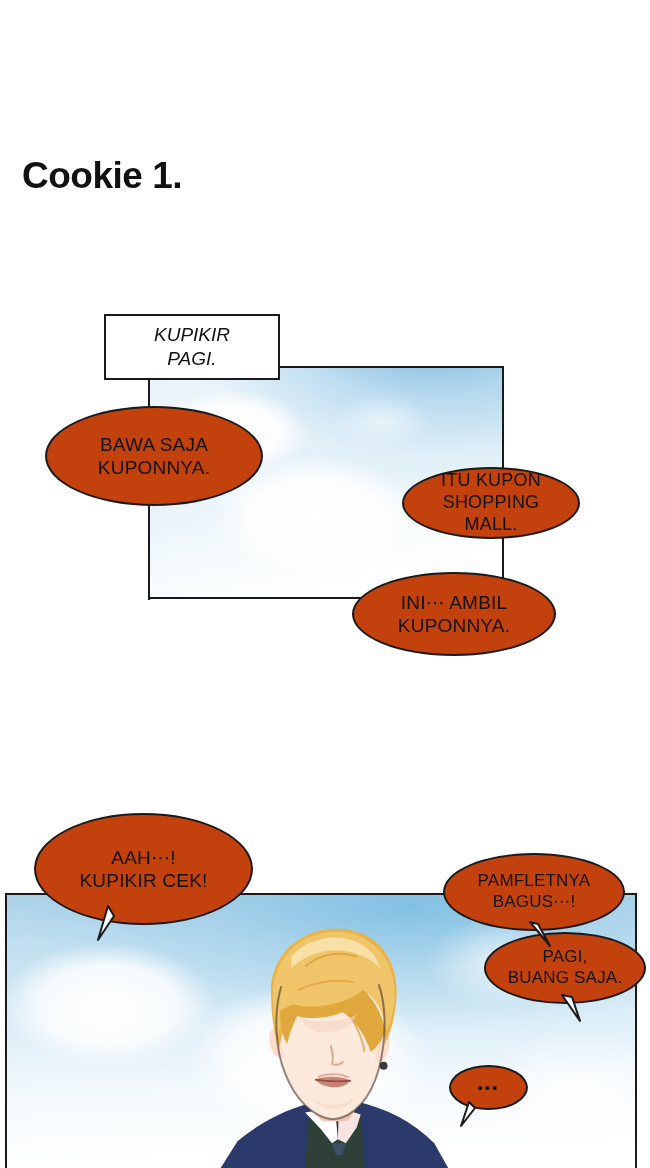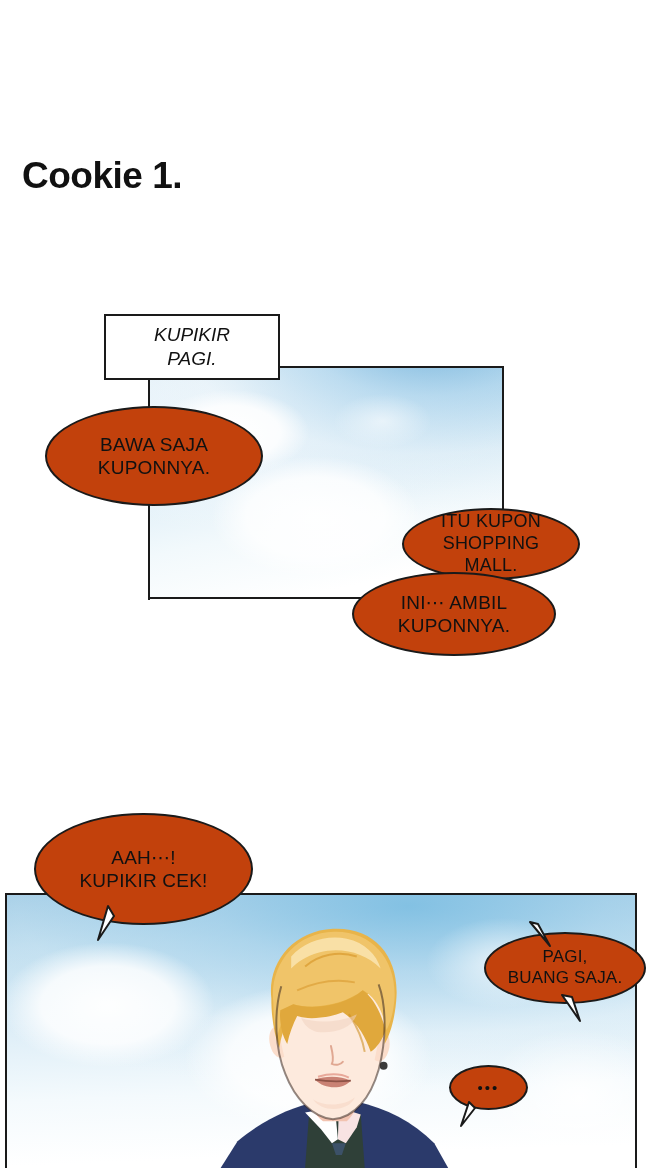--- a/index.html
+++ b/index.html
@@ -189,21 +189,21 @@
   <div class="caption-box" style="left:104px; top:314px; width:176px; height:66px; font-size:19px;">
     <span class="txt">KUPIKIR
 PAGI.</span>
   </div>
 
   <div class="bubble" style="left:45px; top:406px; width:218px; height:100px; font-size:19px;">
     <span class="txt">BAWA SAJA
 KUPONNYA.</span>
   </div>
 
-  <div class="bubble" style="left:402px; top:467px; width:178px; height:72px; font-size:18px;margin-top:41px;">
+  <div class="bubble" style="left:402px; top:467px; width:178px; height:72px; font-size:18px;">
     <span class="txt">ITU KUPON
 SHOPPING
 MALL.</span>
   </div>
 
   <div class="bubble" style="left:352px; top:572px; width:204px; height:84px; font-size:19px;">
     <span class="txt">INI⋯ AMBIL
 KUPONNYA.</span>
   </div>
 
@@ -271,20 +271,24 @@
   </div>
 
   <div class="bubble" style="left:34px; top:813px; width:219px; height:112px; font-size:19px; z-index:5;text-align:center;">
     <span class="txt">AAH⋯!
 KUPIKIR CEK!</span>
   </div>
   <svg class="tail" style="left:92px; top:906px; width:30px; height:38px; z-index:6;" viewBox="0 0 30 38">
     <path d="M16 0 L6 34 L22 10 Z" fill="#ffffff" stroke="#1a1a1a" stroke-width="2" stroke-linejoin="round"></path>
   </svg>
 
+  <div class="bubble" style="left:443px; top:853px; width:182px; height:78px; font-size:17px; z-index:5;">
+    <span class="txt">PAMFLETNYA
+BAGUS⋯!</span>
+  </div>
   <svg class="tail" style="left:526px; top:920px; width:32px; height:32px; z-index:6;" viewBox="0 0 32 32">
     <path d="M4 2 L24 26 L12 4 Z" fill="#ffffff" stroke="#1a1a1a" stroke-width="2" stroke-linejoin="round"></path>
   </svg>
 
   <div class="bubble" style="left:484px; top:932px; width:162px; height:72px; font-size:17px; z-index:5;">
     <span class="txt">PAGI,
 BUANG SAJA.</span>
   </div>
   <svg class="tail" style="left:560px; top:993px; width:30px; height:34px; z-index:6;" viewBox="0 0 30 34">
     <path d="M2 2 L20 28 L12 4 Z" fill="#ffffff" stroke="#1a1a1a" stroke-width="2" stroke-linejoin="round"></path>

